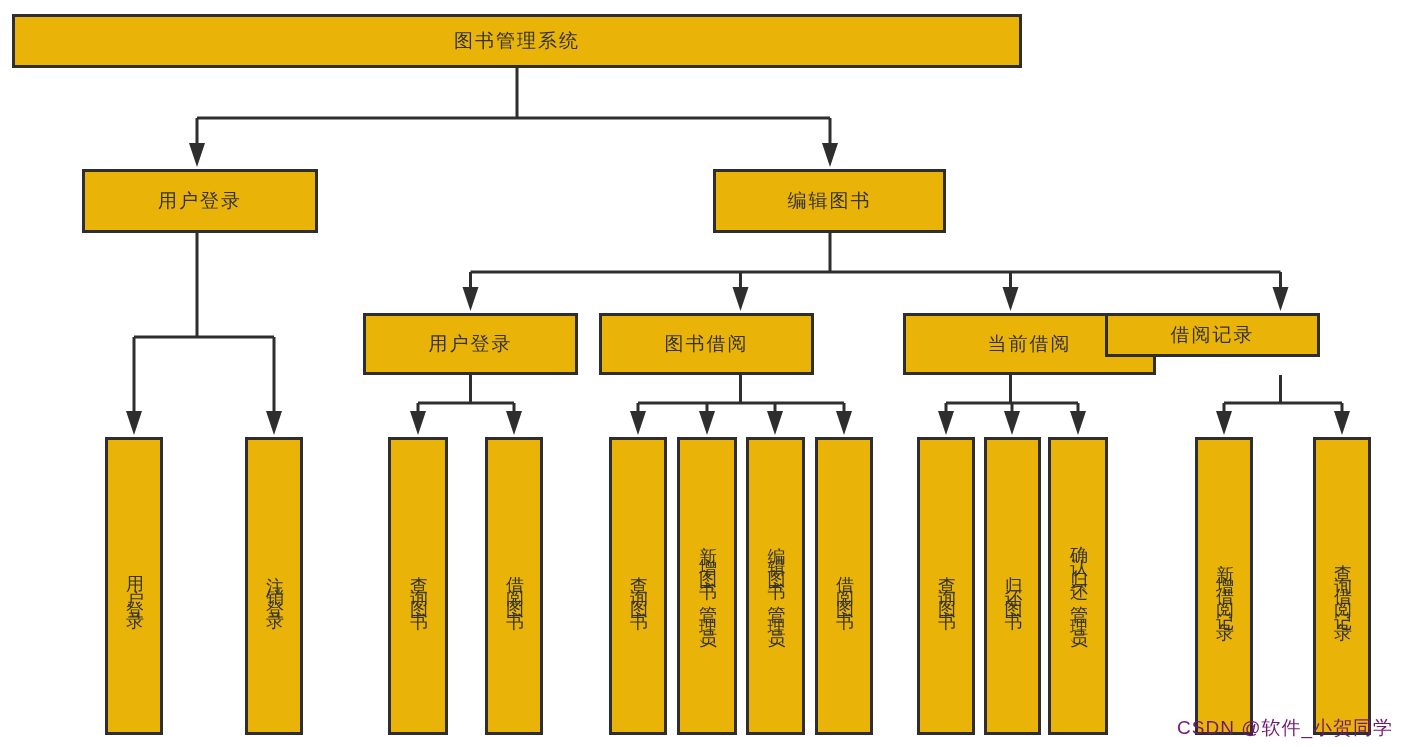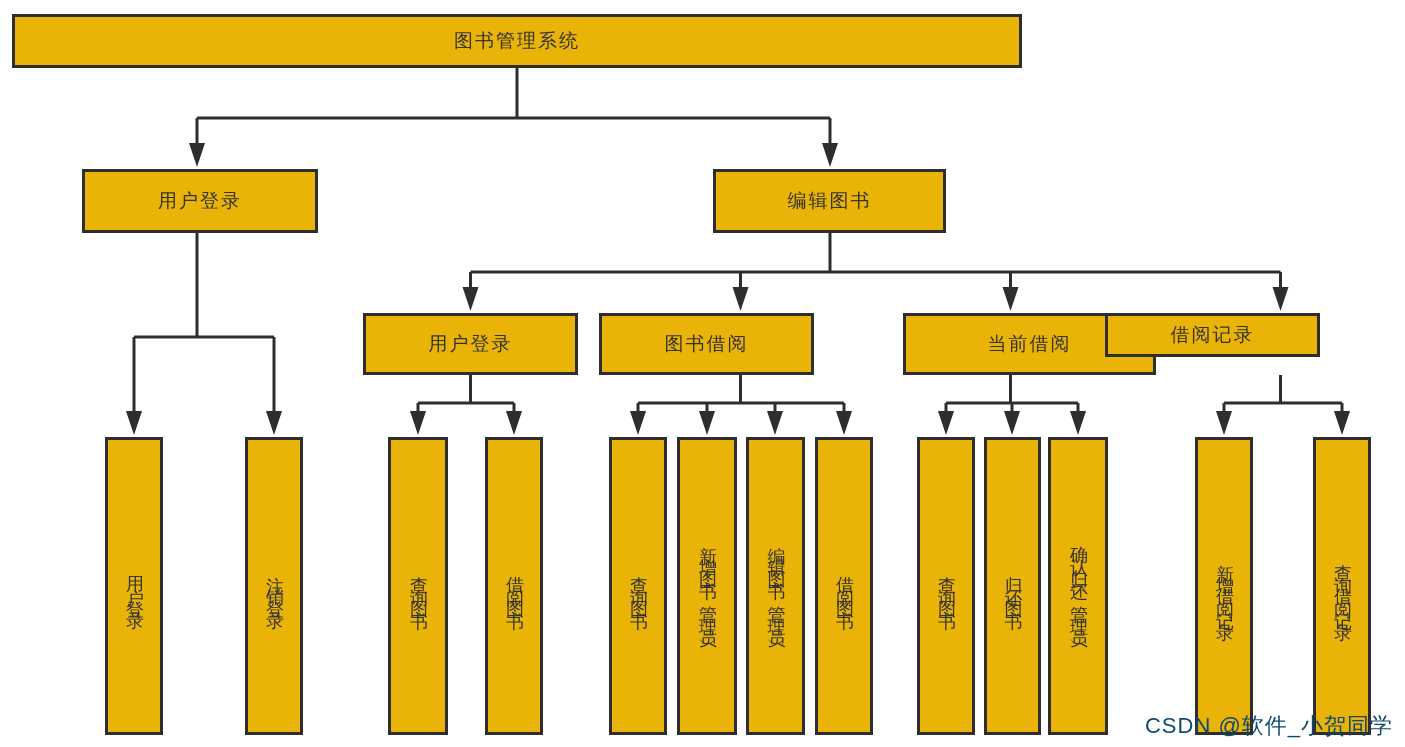--- a/index.html
+++ b/index.html
@@ -13,21 +13,21 @@
     border:3px solid #2e2e2e;background:#eab308;
     display:flex;align-items:center;justify-content:center;
     font-size:19px;letter-spacing:2px;white-space:nowrap;
   }
   .vbox span{
     writing-mode:vertical-rl;text-orientation:mixed;
     font-size:18px;line-height:1.1;letter-spacing:12px;white-space:nowrap;
   }
   .watermark{
     position:absolute;right:12px;bottom:6px;z-index:3;
-    font-size:22px;letter-spacing:1px;color:#0c4a6e;
+    font-size:19px;letter-spacing:1px;color:#701a75;
   }
 </style>
 </head>
 <body>
 
 <div class="stage">
 
   <svg class="wires" width="1405" height="747" viewBox="0 0 1405 747" aria-hidden="true">
 
     <path fill="none" stroke="#2e2e2e" stroke-width="3" d="

